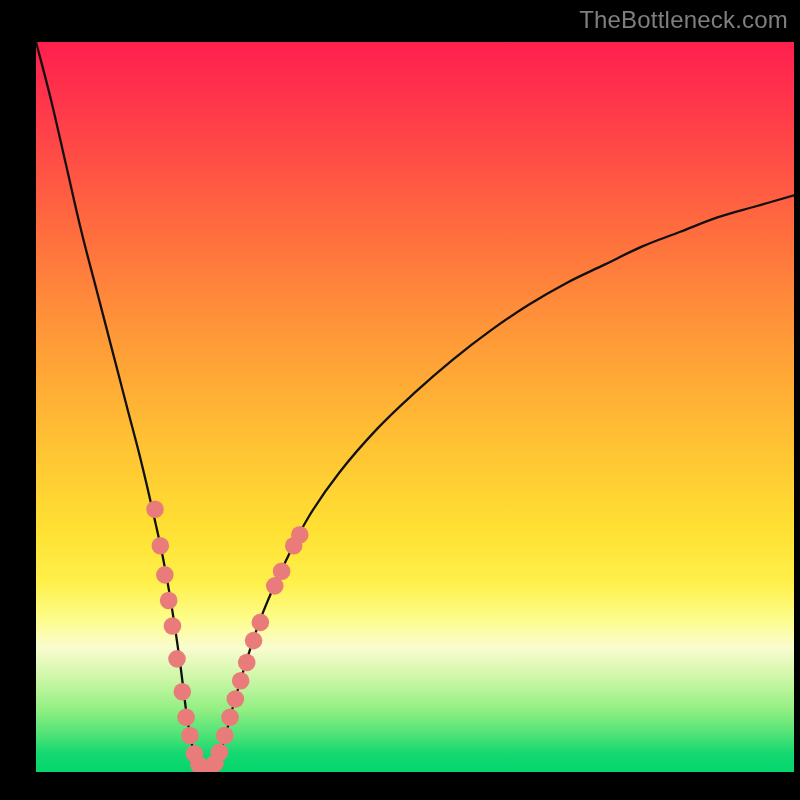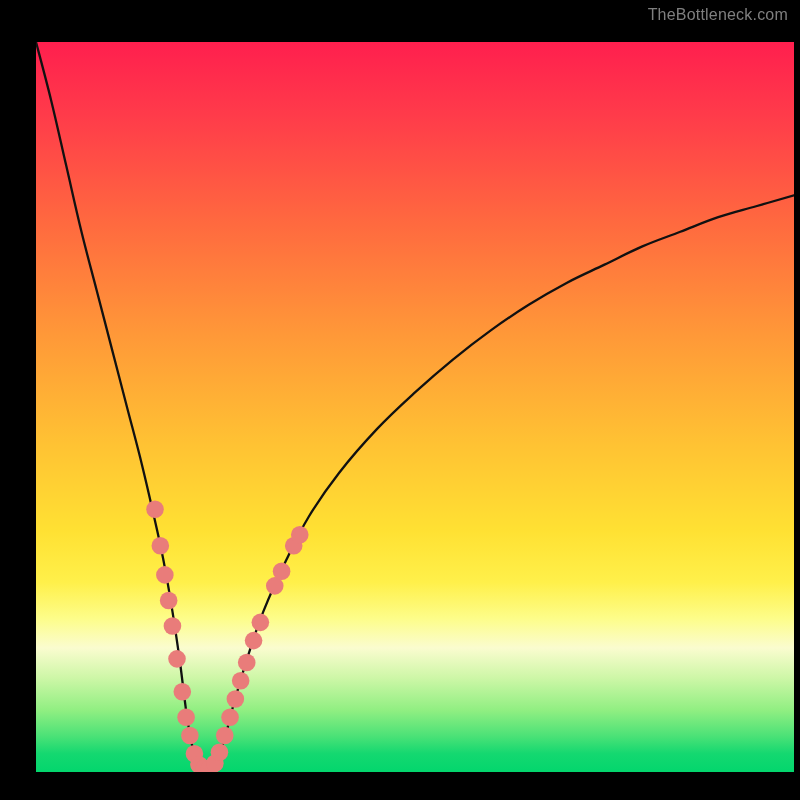--- a/index.html
+++ b/index.html
@@ -62,21 +62,21 @@
     top: 0;
     left: 0;
     width: 100%;
     height: 100%;
   }
   .watermark {
     position: absolute;
     top: 6px;
     right: 12px;
     color: #7f7f7f;
-    font-size: 16px;
+    font-size: 24px;
     font-weight: 400;
     letter-spacing: 0.2px;
   }
 </style>
 </head>
 <body>
 
 <div class="frame">
 
   <div class="plot">

